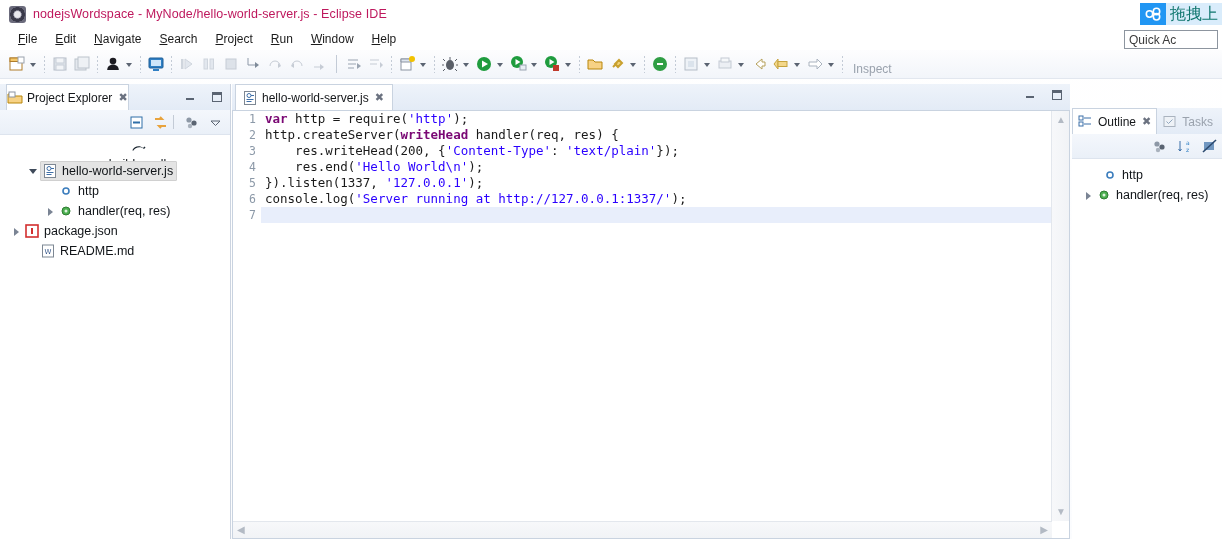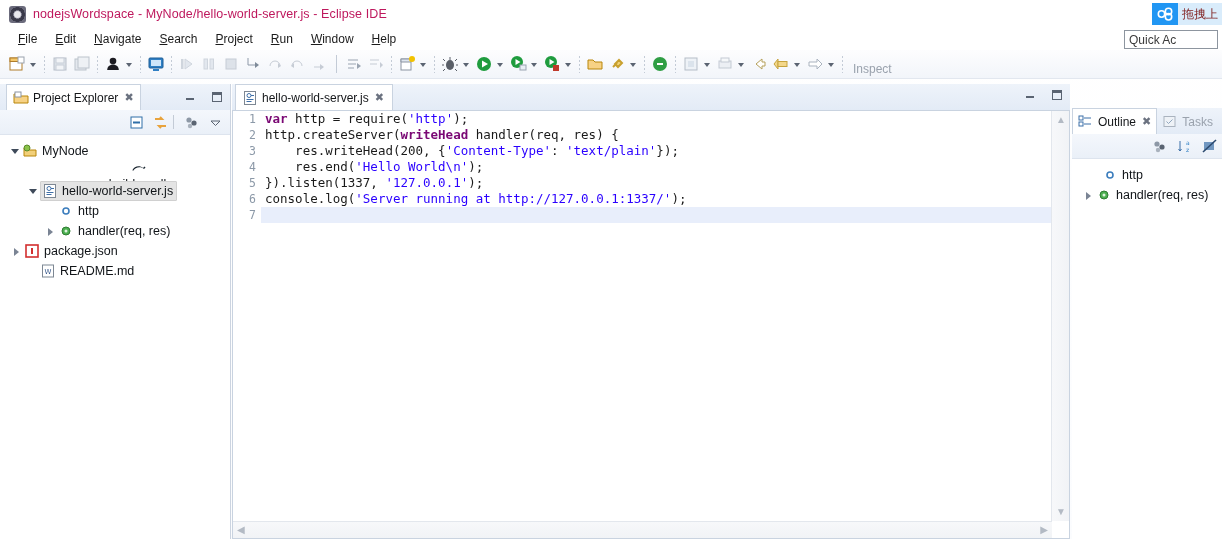--- a/index.html
+++ b/index.html
@@ -44,25 +44,25 @@
   .inspect-lbl{font-size:12px;color:#9aa2ad;margin-left:6px;margin-top:9px;}
 
   
   .qa-box{position:absolute;right:4px;top:30px;width:94px;height:19px;
           border:1px solid #8d959f;background:#fff;font-size:12px;
           color:#3a3a3a;padding:1px 4px;box-sizing:border-box;line-height:16px;
           overflow:hidden;white-space:nowrap;}
   .cloud-badge{position:absolute;right:0px;top:3px;height:22px;display:flex;align-items:center;
                background:#d9ecfb;}
   .cloud-ico{width:26px;height:22px;background:#2196f3;display:flex;align-items:center;justify-content:center;}
-  .cloud-txt{font-size:12px;color:#7f1d1d;padding:0 4px;white-space:nowrap;}
+  .cloud-txt{font-size:16px;color:#0f766e;padding:0 4px;white-space:nowrap;}
 
   
   .main{position:absolute;left:0;top:84px;width:1222px;height:455px;}
-  .tab{display:flex;align-items:center;height:25px;padding:0 6px;font-size:12px;}
+  .tab{display:flex;align-items:center;height:25px;padding:0 0;font-size:12px;}
   .tab.active{background:#ffffff;border-top:1px solid #c9d3e0;
               border-left:1px solid #c9d3e0;border-right:1px solid #c9d3e0;}
   .tab-x{margin-left:6px;color:#6b7280;font-size:11px;}
   .tab-label{color:#15171a;}
   .tab-label.dim{color:#9aa2ad;}
   .panel-btn{width:14px;height:14px;margin-left:4px;}
 
   
   .explorer{position:absolute;left:0;top:0;width:230px;height:455px;
             background:#fff;border-right:1px solid #ccd4e0;}
@@ -395,30 +395,20 @@
         </span>
         <span class="panel-btn">
           <svg width="15" height="15">
               <path d="M3 6l4.5 4.5L12 6z" fill="none" stroke="#5a6472"></path>
             </svg>
         </span>
       </div>
 
       <div class="tree">
 
-        <div class="node" style="padding-left:8px;">
-          <span class="arrow open"></span>
-          <span class="nicon">
-            <svg width="16" height="16">
-                <path d="M2 13V5h4l1.5 2H14v6z" fill="#f2d07a" stroke="#b8860b"></path>
-                <circle cx="5" cy="5" r="3" fill="#8bc34a" stroke="#5a8a2a"></circle>
-              </svg>
-          </span>
-          <span class="lbl">MyNode</span>
-        </div>
 
 
         <div class="node" style="padding-left:52px;flex-direction:column;">
           <span class="nicon">
             <svg width="16" height="16">
                 <path d="M2 10c2-4 8-5 11-2l1.5-1.5-1-1L12 7C9 4 3 5 1.5 9z" fill="#1b2630"></path>
                 <circle cx="4" cy="10.5" r="1.1" fill="#fff"></circle>
               </svg>
           </span>
           <span class="lbl">build.gradle</span>

